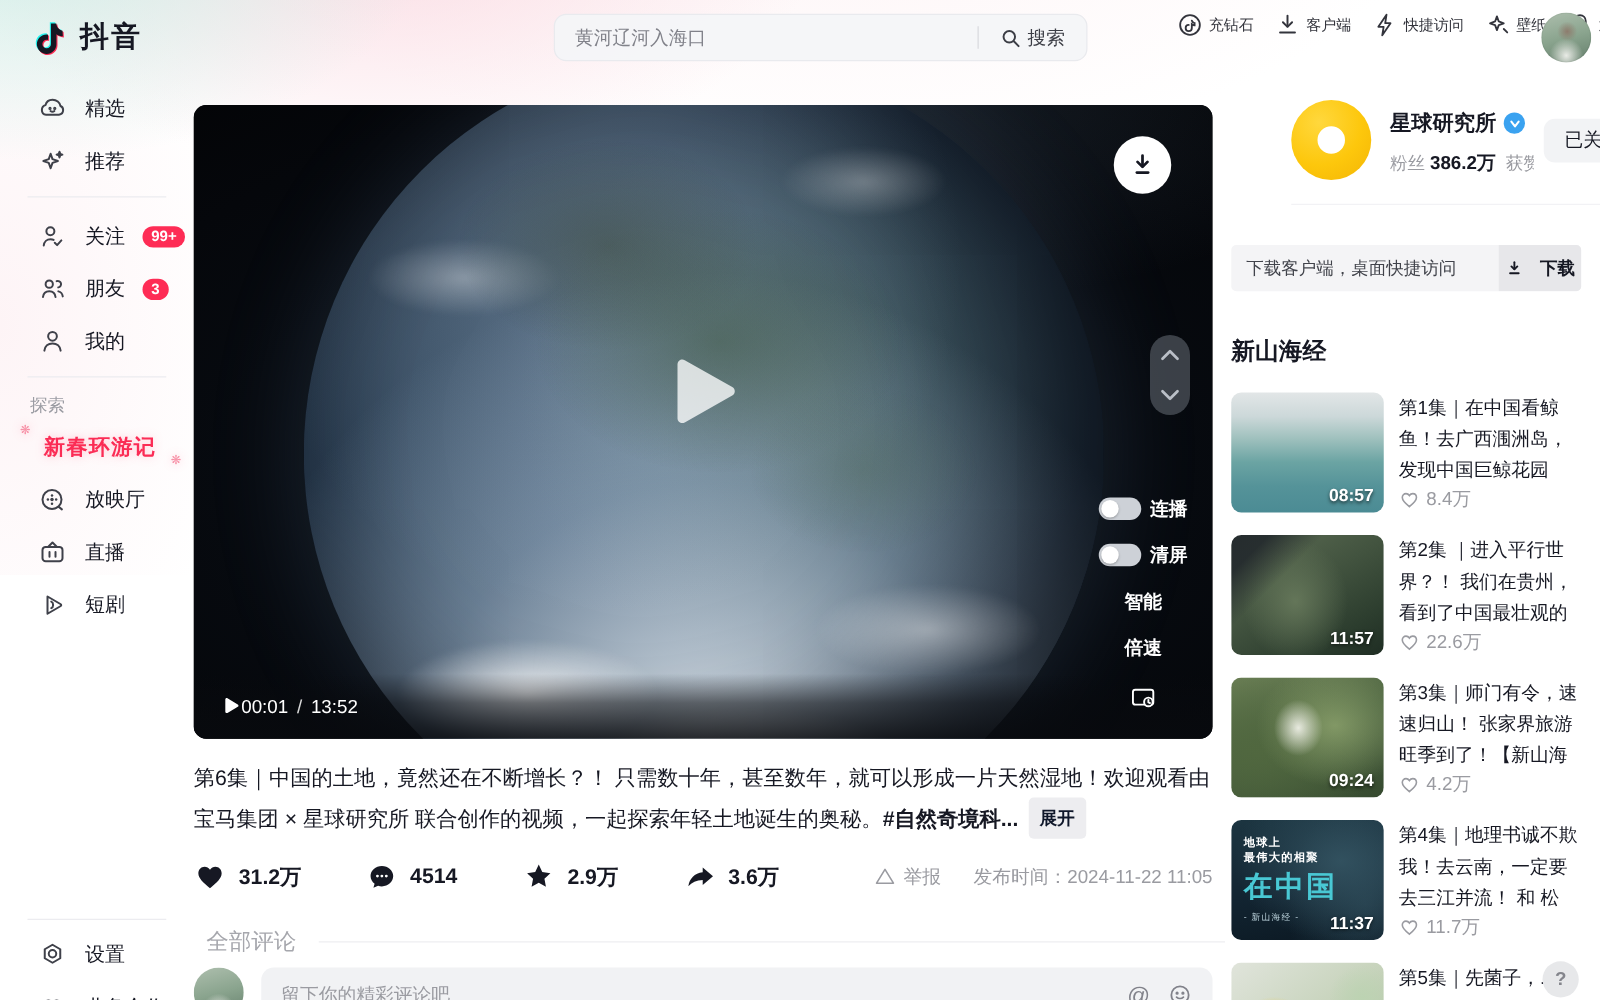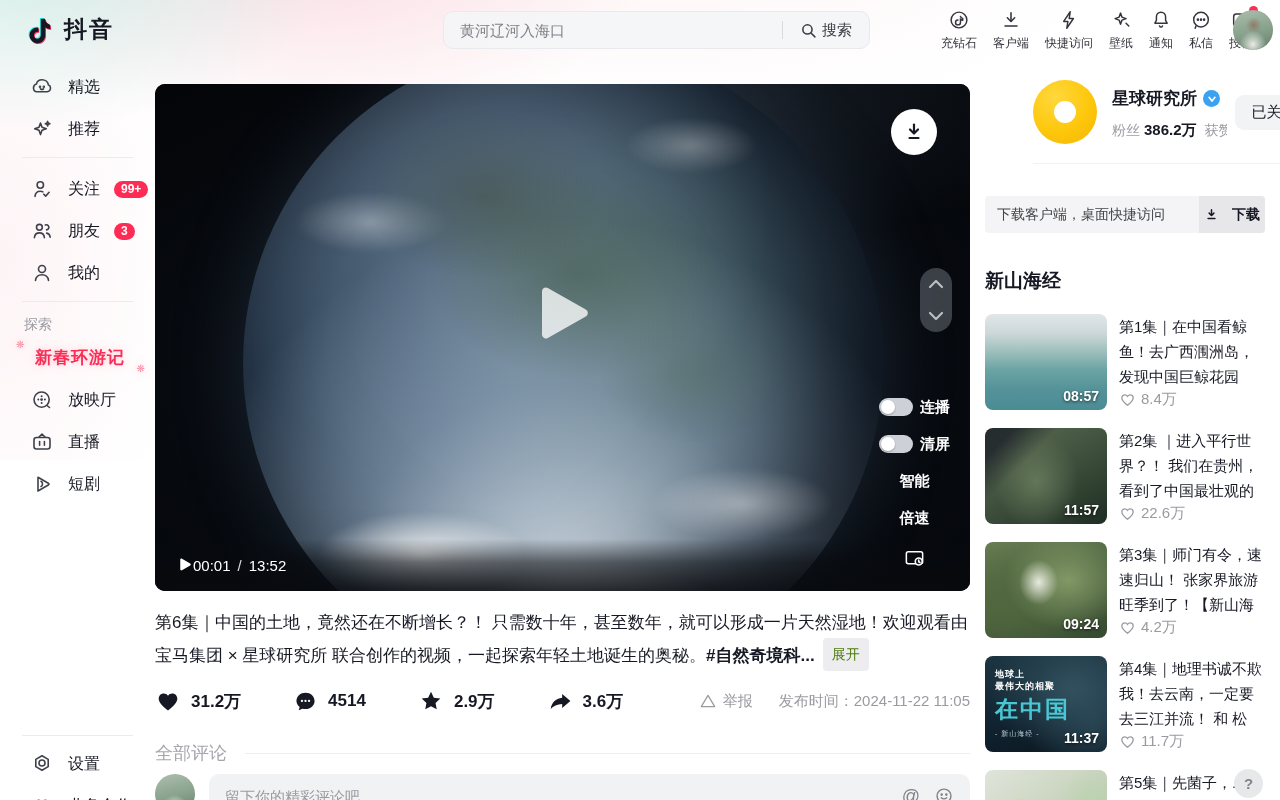--- a/index.html
+++ b/index.html
@@ -27,21 +27,21 @@
   .search-wrap {
     position:absolute; left:443px; top:11px; width:427px; height:38px;
     background:rgba(244,245,247,.92); border:1px solid #e9eaee; border-radius:10px;
     display:flex; align-items:center;
   }
   .search-input { flex:1; height:100%; border:none; outline:none; background:transparent; padding:0 16px; font-size:15px; color:#701a75; font-family:Liberation Sans, sans-serif; }
   .search-input::placeholder { color:#81828a; }
   .search-divider { width:1px; height:18px; background:#d9dade; }
   .search-btn { display:flex; align-items:center; gap:5px; height:100%; padding:0 17px; cursor:pointer; font-size:15px; font-weight:500; color:#3c3e46; }
   .h-actions { position:absolute; left:933px; top:9px; display:flex; align-items:flex-start; }
-  .h-action { display:flex; flex-direction:column; align-items:center; gap:4px; padding:0 8px; cursor:pointer; position:relative; }
+  .h-action { display:flex; align-items:center; gap:4px; padding:0 8px; cursor:pointer; position:relative; }
   .h-action .h-label { font-size:12px; color:#33343c; white-space:nowrap; }
   .red-dot { position:absolute; top:-3px; right:3px; width:9px; height:9px; border-radius:50%; background:#fe2c55; }
   .avatar-top {
     position:absolute; left:1233px; top:10px; width:40px; height:40px; border-radius:50%; cursor:pointer;
     background:
       radial-gradient(18px 18px at 50% 86%, #e9ebe6 0%, rgba(233,235,230,0) 75%),
       radial-gradient(10px 10px at 52% 38%, #8d7c6d 0%, rgba(141,124,109,0) 80%),
       linear-gradient(165deg,#aebfae 0%, #8aa48e 50%, #647e6b 100%);
     box-shadow:0 0 0 1px rgba(0,0,0,.04) inset;
   }
@@ -96,27 +96,27 @@
   .time .t-sep { color:rgba(255,255,255,.85); }
   .controls-right { margin-left:auto; display:flex; align-items:center; gap:18px;flex-direction:column; }
   .toggle-group { display:flex; align-items:center; gap:7px; cursor:pointer; }
   .toggle { width:34px; height:18px; border-radius:9px; background:#cdd1d7; position:relative; }
   .toggle .knob { position:absolute; left:2px; top:2px; width:14px; height:14px; border-radius:50%; background:#fff; box-shadow:0 1px 2px rgba(0,0,0,.25); }
   .ctrl-label { font-size:15px; font-weight:600; color:#fff; cursor:pointer; }
   .ctrl-icon { cursor:pointer; }
   
   .desc { position:absolute; left:155px; top:607px; width:815px; font-size:17px; line-height:31px; font-weight:500; color:#161823; z-index:2; }
   .desc .hashtag { font-weight:700; cursor:pointer; }
-  .expand-btn { display:inline-block; margin-left:8px; padding:1px 9px; background:#ededf0; border-radius:4px; font-size:14px; font-weight:400; color:#4d7c0f; cursor:pointer; vertical-align:2px; }
+  .expand-btn { display:inline-block; margin-left:8px; padding:1px 9px; background:#ededf0; border-radius:4px; font-size:14px; font-weight:700; color:#0f172a; cursor:pointer; vertical-align:2px; }
   .stats { position:absolute; left:155px; top:683px; width:815px; height:36px; display:flex; align-items:center; z-index:2; }
   .stat { display:flex; align-items:center; gap:10px; margin-right:52px; font-size:17px; font-weight:700; color:#161823; cursor:pointer; }
   .stats-right { margin-left:auto; display:flex; align-items:center; gap:26px; font-size:15px; color:#9a9ba1; }
   .report { display:flex; align-items:center; gap:6px; cursor:pointer; }
   
-  .comments-hd { position:absolute; left:155px; top:741px; width:815px; display:flex; align-items:center; gap:18px; z-index:2; }
+  .comments-hd { position:absolute; left:165px; top:741px; width:815px; display:flex; align-items:center; gap:18px; z-index:2; }
   .comments-title { font-size:18px; color:#a6a7ad; }
   .comments-line { flex:1; height:1px; background:#eeeef1; }
   .comment-row { position:absolute; left:155px; top:774px; width:815px; display:flex; gap:14px; z-index:2; }
   .c-avatar { width:40px; height:40px; border-radius:50%; flex:none; cursor:pointer;
     background:
       radial-gradient(18px 18px at 50% 86%, #e9ebe6 0%, rgba(233,235,230,0) 75%),
       linear-gradient(165deg,#aebfae 0%, #8aa48e 50%, #647e6b 100%); }
   .c-input-wrap { flex:1; height:44px; background:#f1f2f4; border-radius:10px; display:flex; align-items:center; padding:0 16px; }
   .c-input { flex:1; border:none; outline:none; background:transparent; font-size:15px; color:#161823; font-family:inherit; }
   .c-input::placeholder { color:#9a9ba1; }

